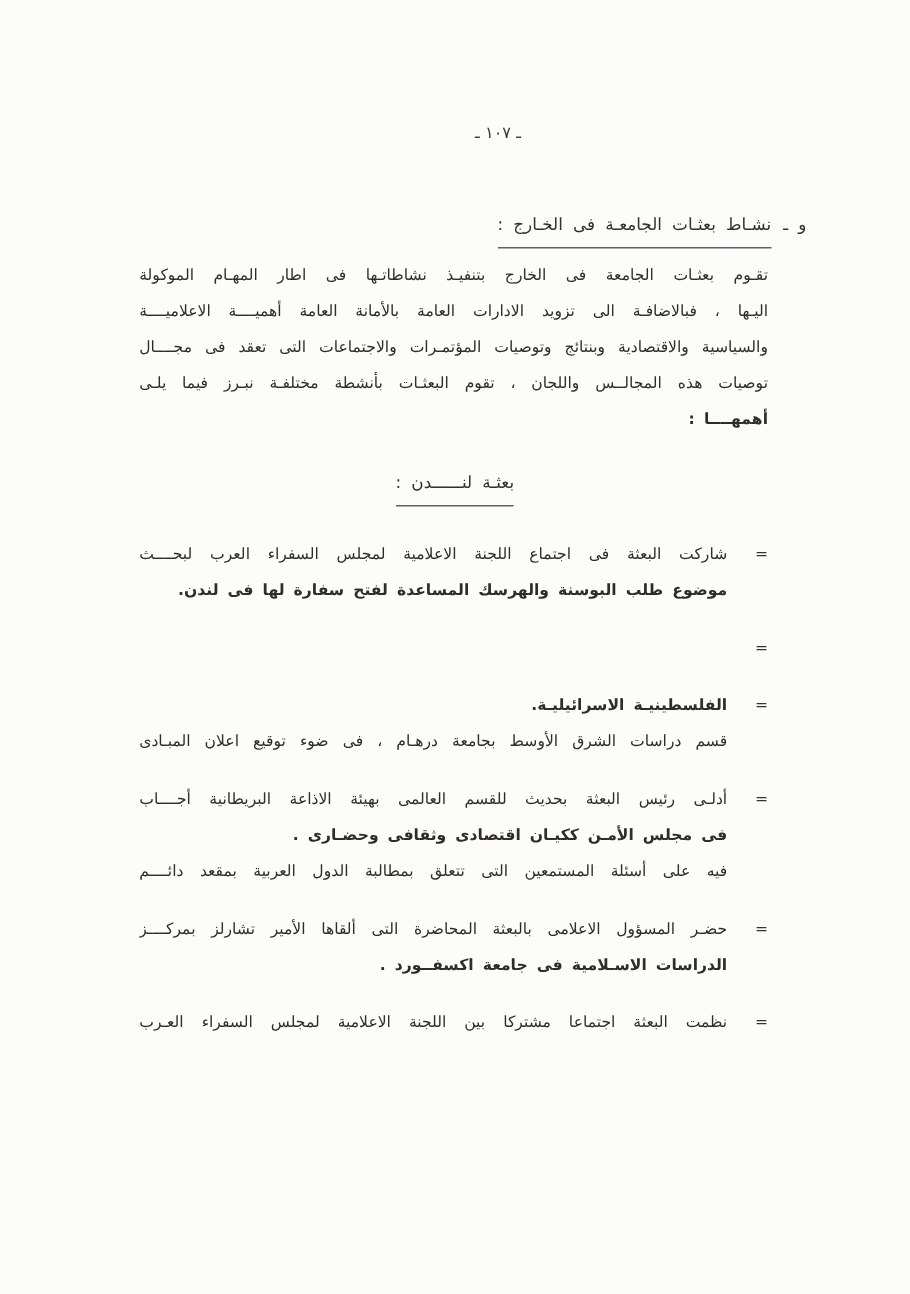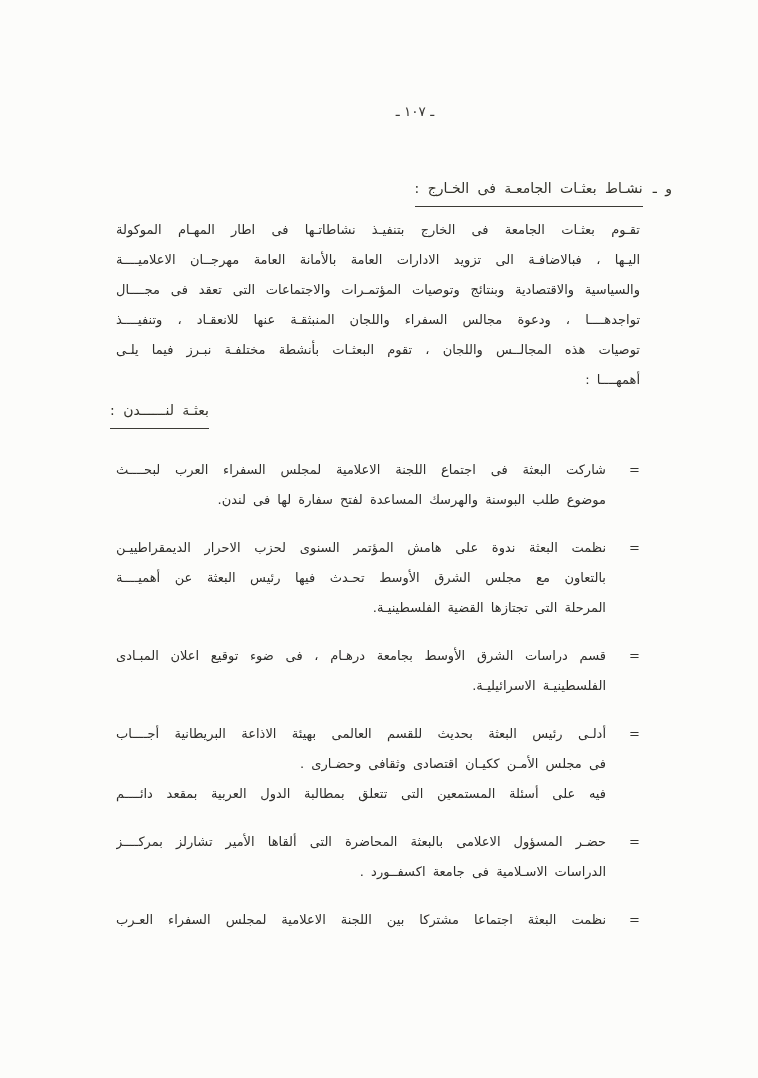--- a/index.html
+++ b/index.html
@@ -47,27 +47,28 @@
   .line {
     line-height: 30px;
     text-align: justify;
     text-align-last: justify;
     white-space: nowrap;
     overflow: hidden;
   }
   .line--end {
     text-align: right;
     text-align-last: right;
+    font-weight: bold;
   }
   .subheading {
-    margin-top: 3px;
-    padding: 0 110px;
+    margin-top: 26px;
+    padding: 0 86px;
     font-size: 14px;
     line-height: 24px;
-    text-align: left;
+    text-align: center;
     word-spacing: 4px;
     color: #323129;
   }
   .items { margin-top: 26px; }
   .item {
     display: flex;
     padding: 0 118px 0 116px;
     margin-bottom: 18px;
     font-size: 13px;
     word-spacing: 3px;
@@ -86,55 +87,49 @@
 <div class="page">
 
   <div class="page-number">ـ ١٠٧ ـ</div>
 
   <div class="heading-row">
     <span class="marker">و ـ</span><span class="underlined">نشـاط بعثـات الجامعـة فى الخـارج :</span>
   </div>
 
   <div class="intro">
     <div class="line">تقـوم بعثـات الجامعة فى الخارج بتنفيـذ نشاطاتـها فى اطار المهـام الموكولة</div>
-    <div class="line">اليـها ، فبالاضافـة الى تزويد الادارات العامة بالأمانة العامة مهرجــان الاعلاميــــة</div>
+    <div class="line">اليـها ، فبالاضافـة الى تزويد الادارات العامة بالأمانة العامة أهميــــة الاعلاميــــة</div>
     <div class="line">والسياسية والاقتصادية وبنتائج وتوصيات المؤتمـرات والاجتماعات التى تعقد فى مجــــال</div>
-    <div class="line">تواجدهــــا ، ودعوة مجالس السفراء واللجان المنبثقـة عنها للانعقـاد ، وتنفيــــذ</div>
     <div class="line">توصيات هذه المجالــس واللجان ، تقوم البعثـات بأنشطة مختلفـة نبـرز فيما يلـى</div>
     <div class="line line--end">أهمهــــا :</div>
   </div>
 
   <div class="subheading">
     <span class="underlined">بعثـة لنــــــدن :</span>
   </div>
 
   <div class="items">
 
     <div class="item">
       <span class="bullet">=</span>
       <div class="item-text">
         <div class="line">شاركت البعثة فى اجتماع اللجنة الاعلامية لمجلس السفراء العرب لبحــــث</div>
         <div class="line line--end">موضوع طلب البوسنة والهرسك المساعدة لفتح سفارة لها فى لندن.</div>
       </div>
     </div>
 
     <div class="item">
       <span class="bullet">=</span>
-      <div class="item-text">
-        <div class="line">نظمت البعثة ندوة على هامش المؤتمر السنوى لحزب الاحرار الديمقراطييـن</div>
-        <div class="line">بالتعاون مع مجلس الشرق الأوسط تحـدث فيها رئيس البعثة عن أهميــــة</div>
-        <div class="line line--end">المرحلة التى تجتازها القضية الفلسطينيـة.</div>
-      </div>
     </div>
 
     <div class="item">
       <span class="bullet">=</span>
       <div class="item-text">
+        <div class="line line--end">الفلسطينيـة الاسرائيليـة.</div>
         <div class="line">قسم دراسات الشرق الأوسط بجامعة درهـام ، فى ضوء توقيع اعلان المبـادى</div>
-        <div class="line line--end">الفلسطينيـة الاسرائيليـة.</div>
       </div>
     </div>
 
     <div class="item">
       <span class="bullet">=</span>
       <div class="item-text">
         <div class="line">أدلـى رئيس البعثة بحديث للقسم العالمى بهيئة الاذاعة البريطانية أجــــاب</div>
         <div class="line line--end">فى مجلس الأمـن ككيـان اقتصادى وثقافى وحضـارى .</div>
         <div class="line">فيه على أسئلة المستمعين التى تتعلق بمطالبة الدول العربية بمقعد دائــــم</div>
       </div>

